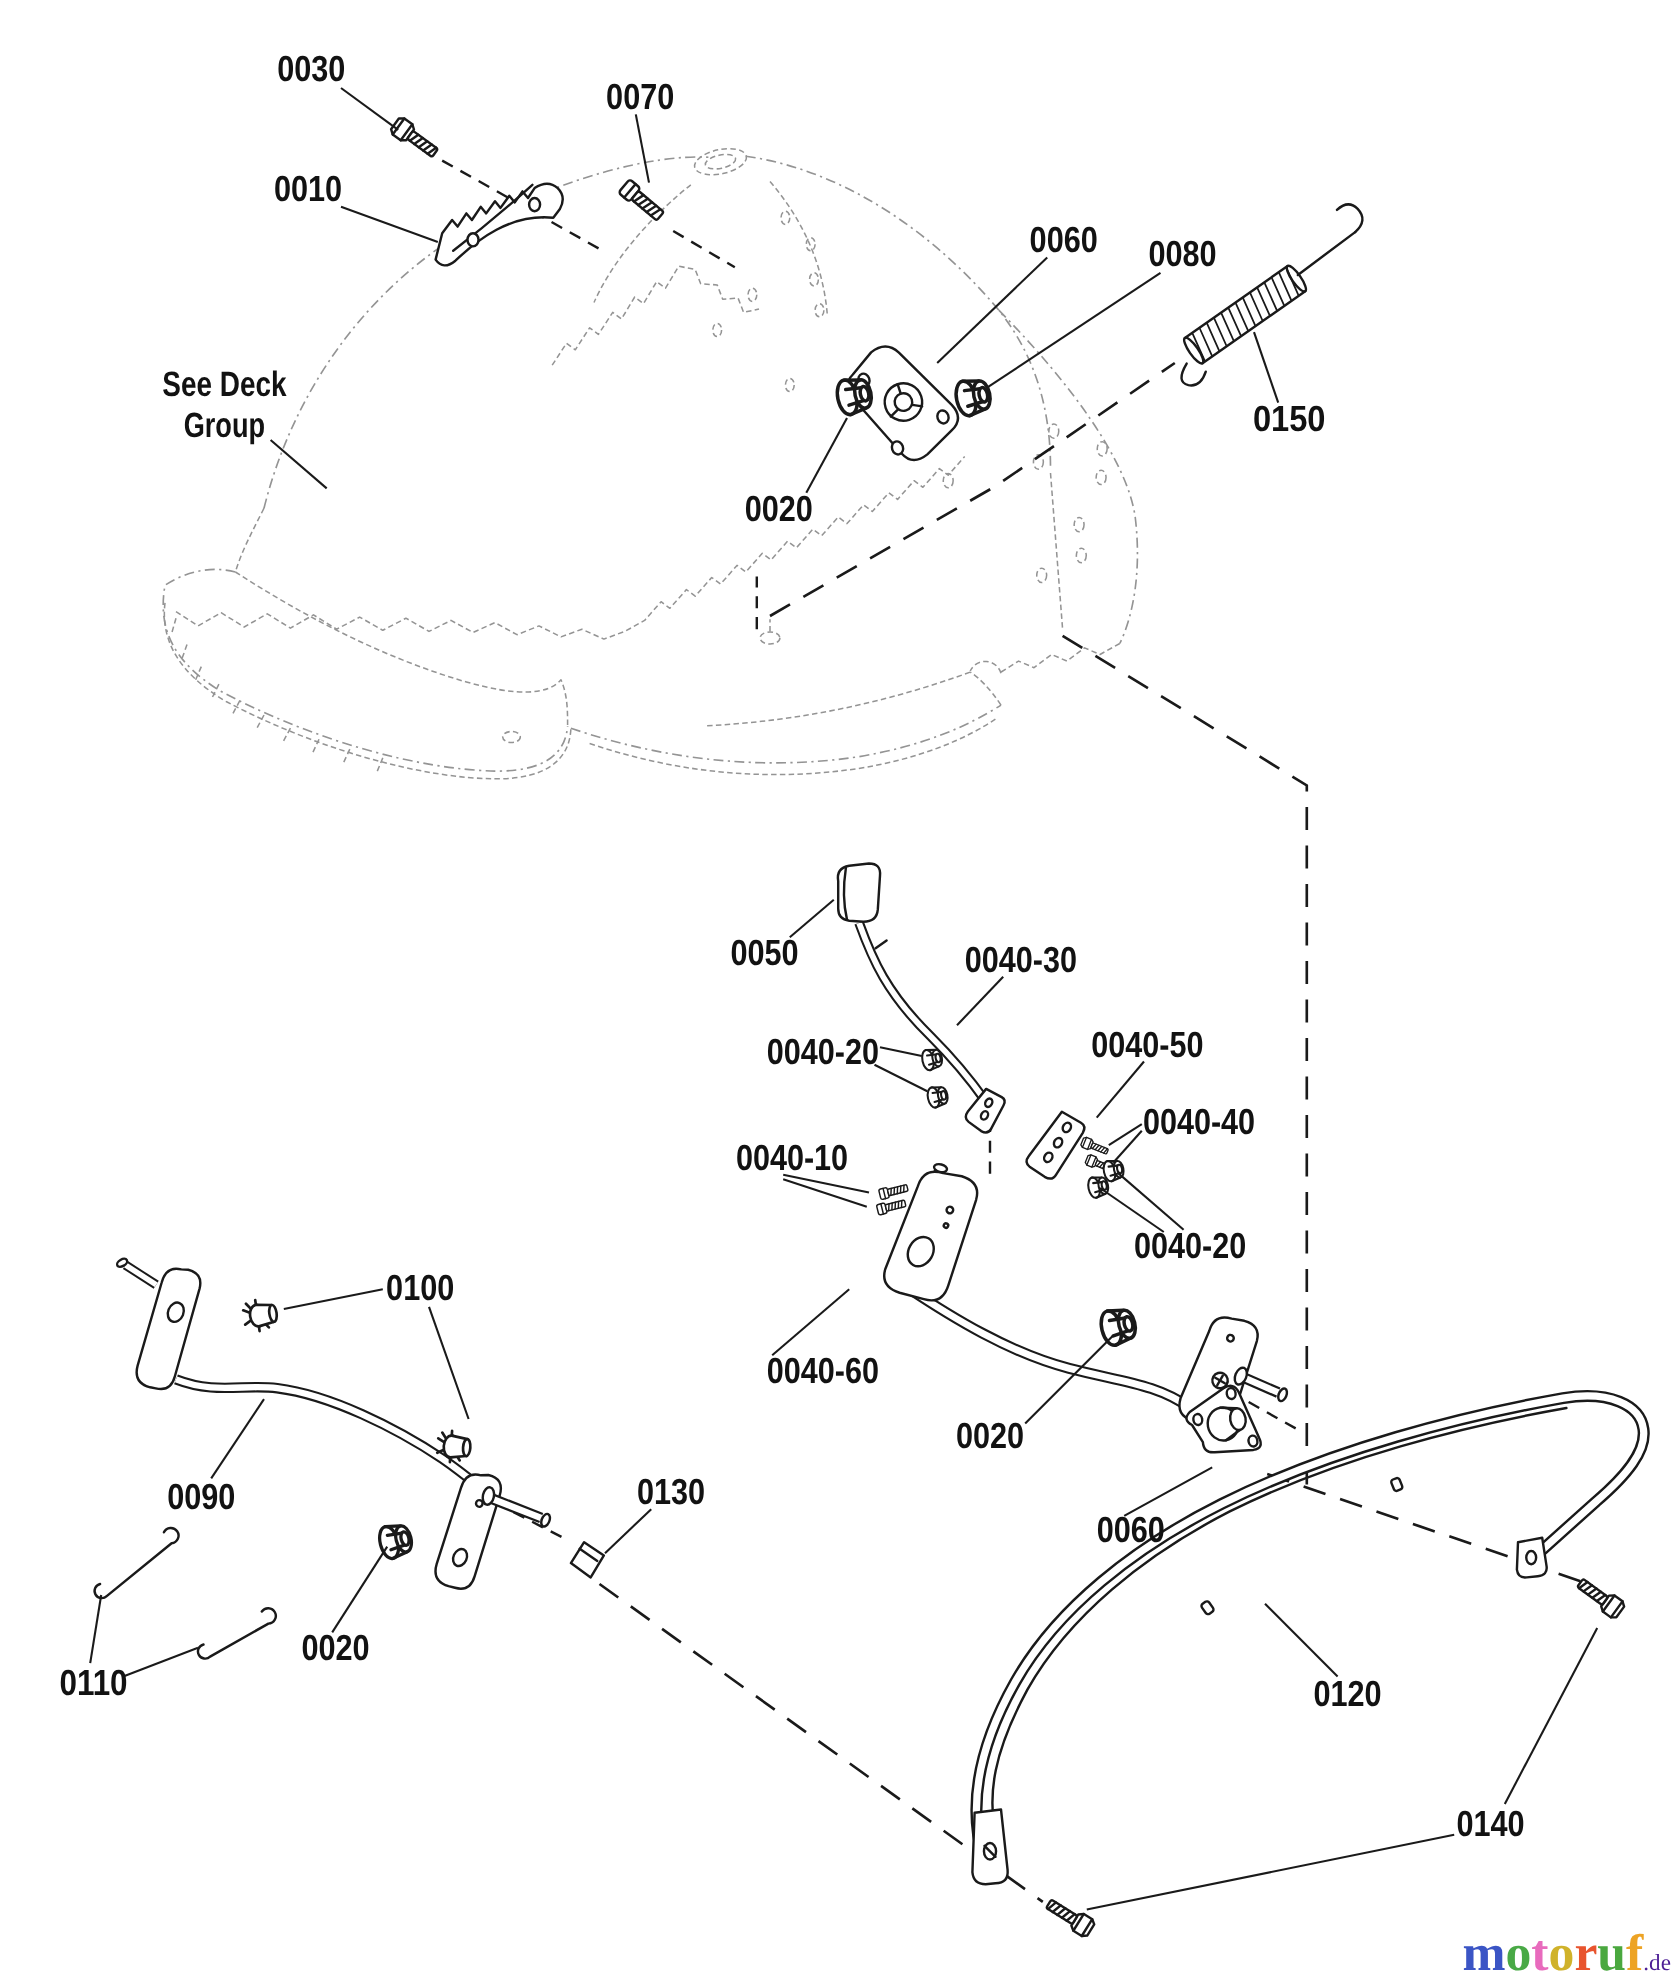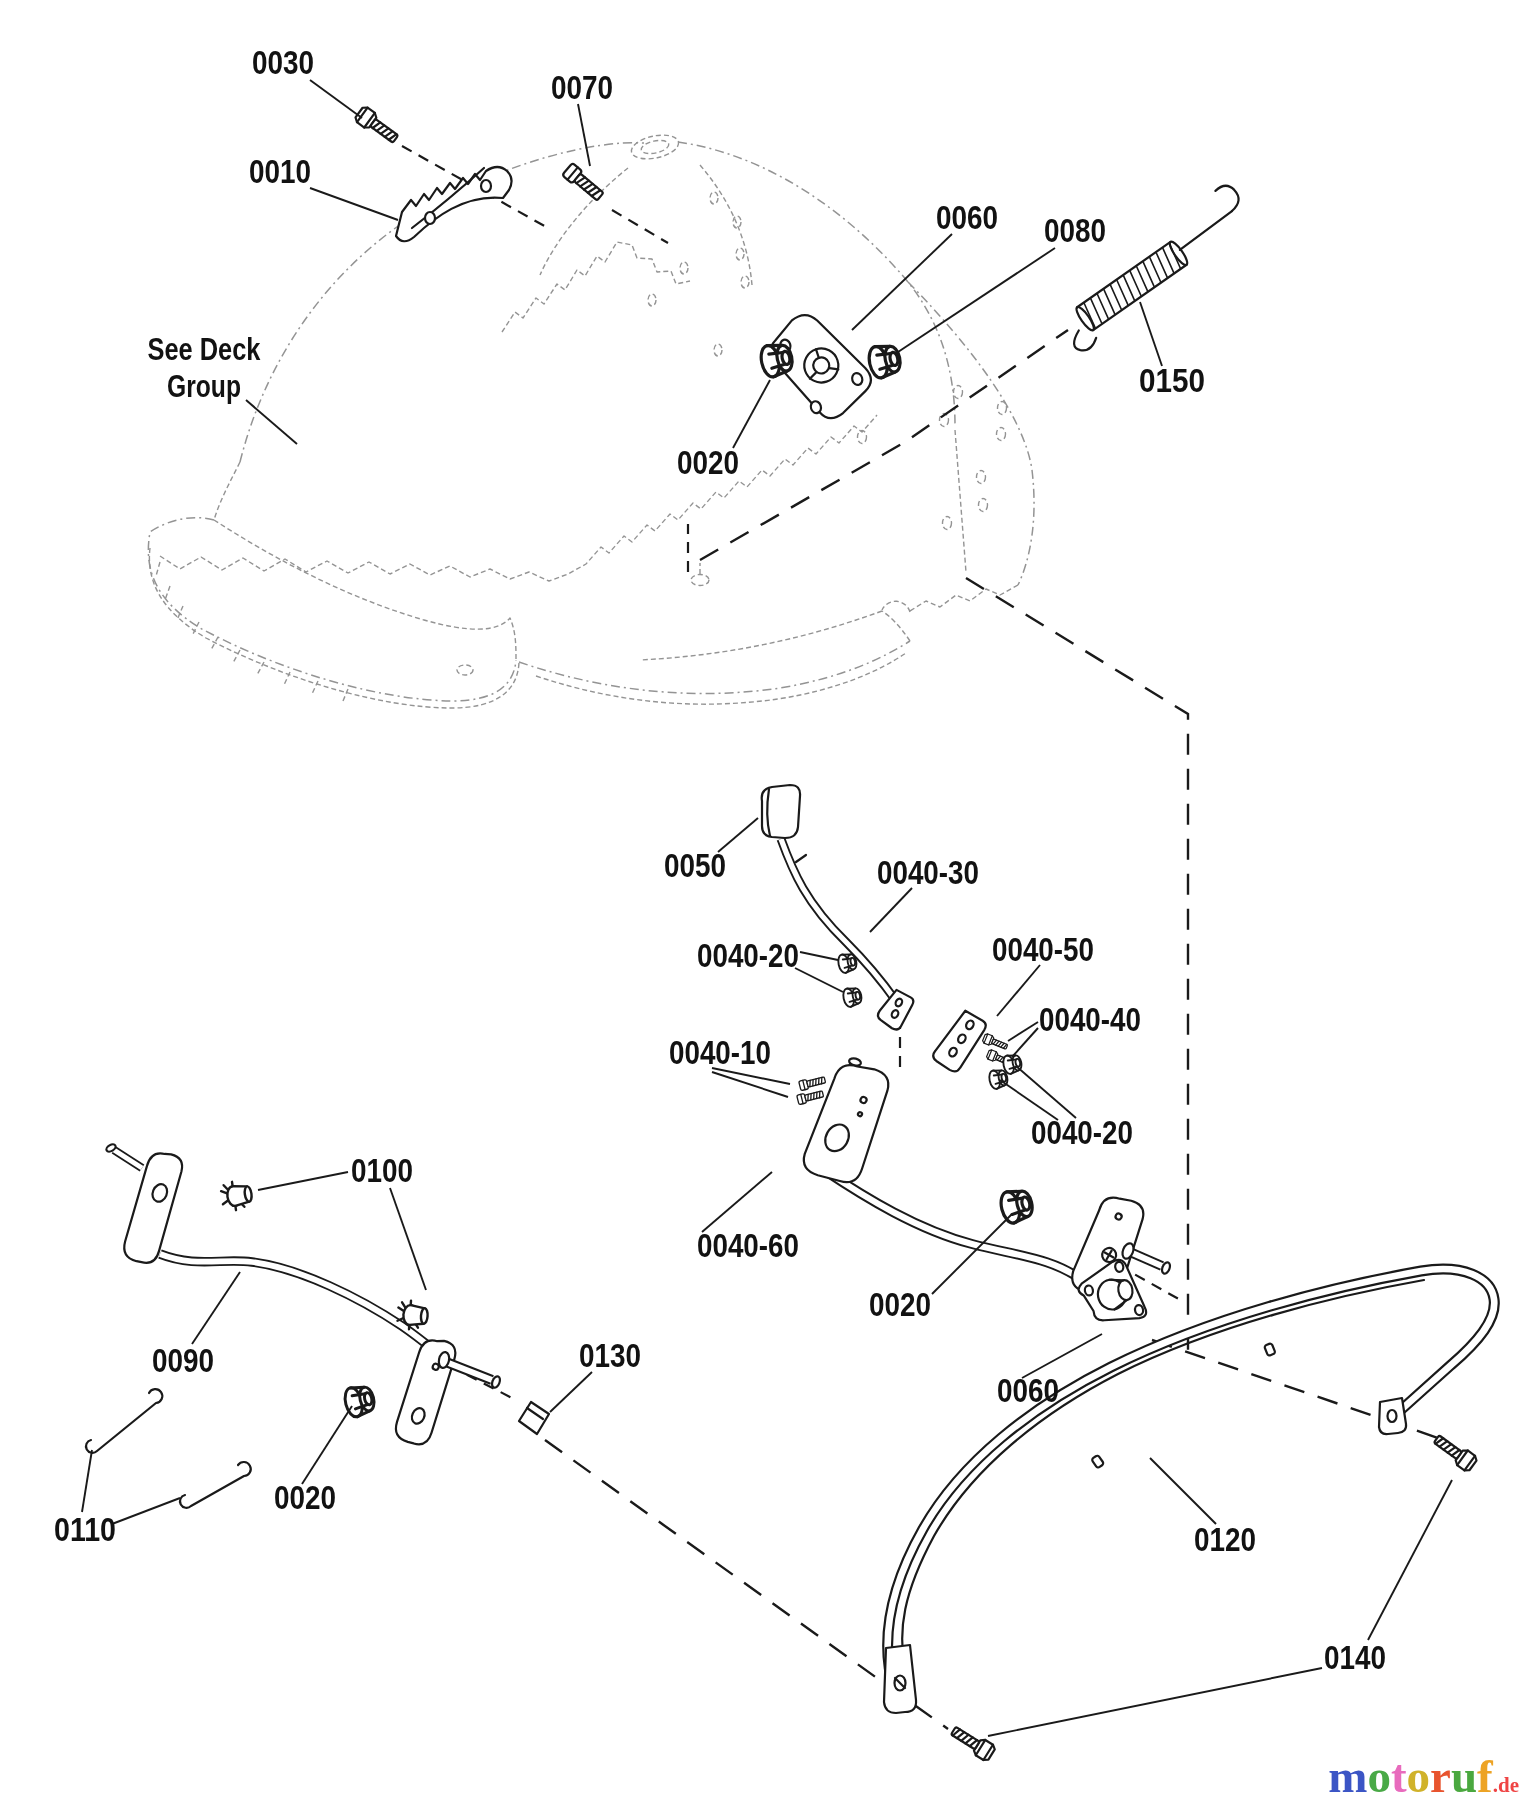--- a/index.html
+++ b/index.html
@@ -14,21 +14,21 @@
   .dash{stroke:#1a1a1a;fill:none;stroke-width:2.4;stroke-dasharray:21 14;}
   .dashS{stroke:#1a1a1a;fill:none;stroke-width:2.2;stroke-dasharray:11 8;}
   .leader{stroke:#1a1a1a;fill:none;stroke-width:1.9;}
   .caseB{stroke:#1a1a1a;fill:none;stroke-linecap:butt;}
   .caseW{stroke:#ffffff;fill:none;stroke-linecap:butt;}
   text.lbl{font:700 33px/1 "Liberation Sans",sans-serif;fill:#121212;}
   text.note{font:700 32px/1 "Liberation Sans",sans-serif;fill:#121212;text-anchor:middle;}
   
   .logo{position:absolute;right:5px;bottom:0px;height:46px;line-height:44px;
         font-family:"Liberation Serif",serif;font-weight:700;font-size:47px;white-space:nowrap;}
-  .logo .suffix{font-size:21px;color:#ef4444;font-weight:700;text-align:right;}
+  .logo .suffix{font-size:21px;color:#4c1d95;font-weight:400;text-align:right;}
 </style>
 </head>
 <body>
 
 <div class="canvas">
 <svg width="1524" height="1800" viewBox="0 0 1524 1800" xmlns="http://www.w3.org/2000/svg" xmlns:xlink="http://www.w3.org/1999/xlink">
 
   <defs>
     <g id="gNut">
       <ellipse cx="-4" cy="0" rx="6" ry="11"></ellipse>

